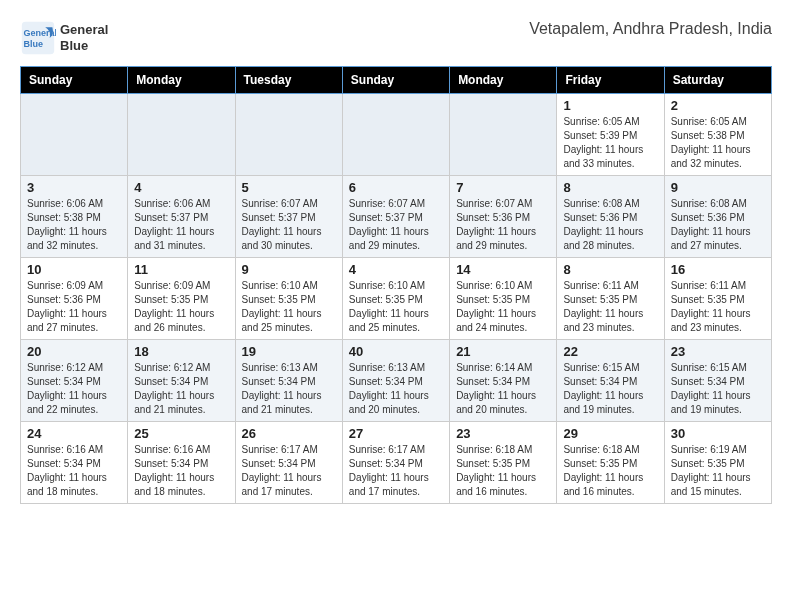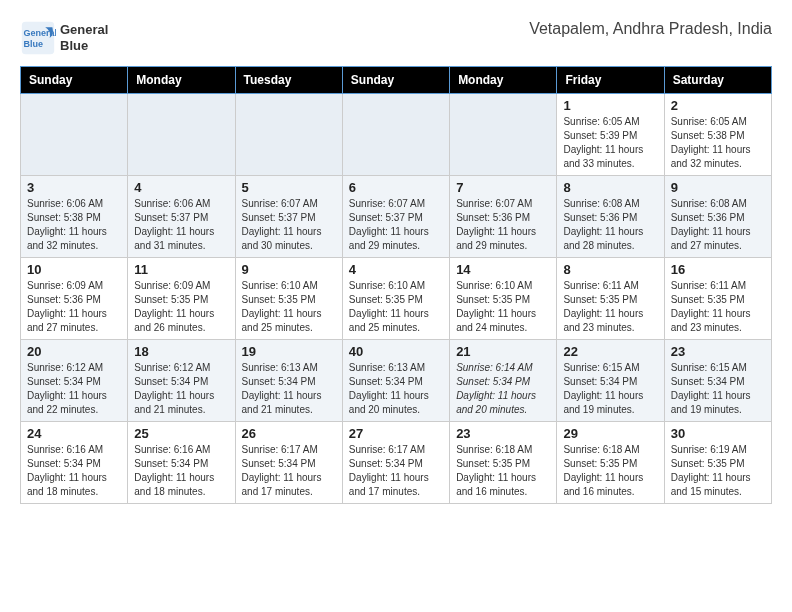--- a/index.html
+++ b/index.html
@@ -271,21 +271,21 @@
         </td>
         <td>
           <span class="day-num">40</span>
           <div class="day-info" style="white-space: pre-line;">Sunrise: 6:13 AM
 Sunset: 5:34 PM
 Daylight: 11 hours
 and 20 minutes.</div>
         </td>
         <td>
           <span class="day-num">21</span>
-          <div class="day-info" style="white-space: pre-line; font-style: italic;">Sunrise: 6:14 AM
+          <div class="day-info" style="white-space: pre-line;">Sunrise: 6:14 AM
 Sunset: 5:34 PM
 Daylight: 11 hours
 and 20 minutes.</div>
         </td>
         <td>
           <span class="day-num">22</span>
           <div class="day-info" style="white-space: pre-line;">Sunrise: 6:15 AM
 Sunset: 5:34 PM
 Daylight: 11 hours
 and 19 minutes.</div>

